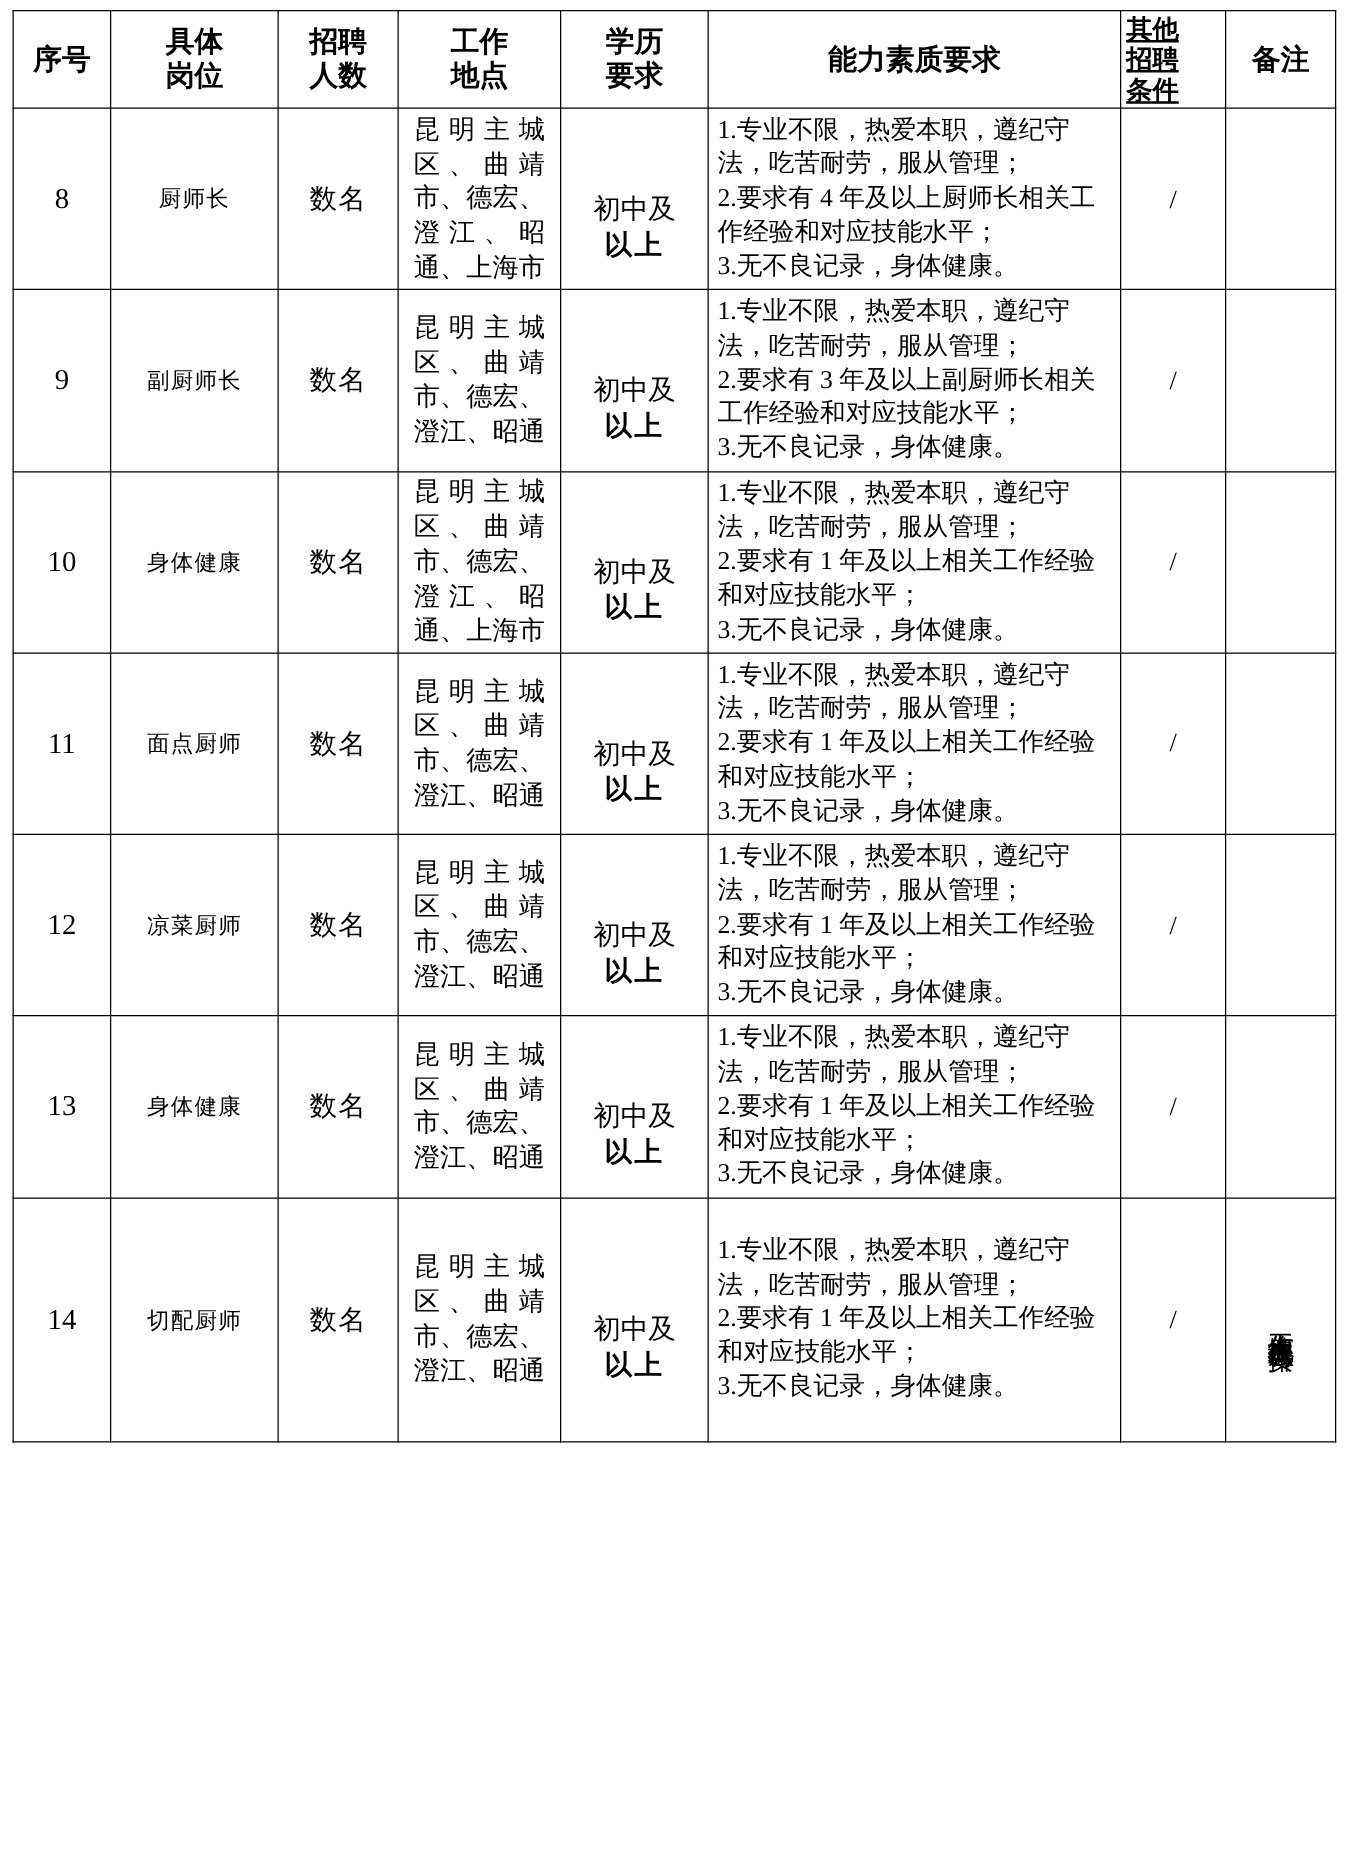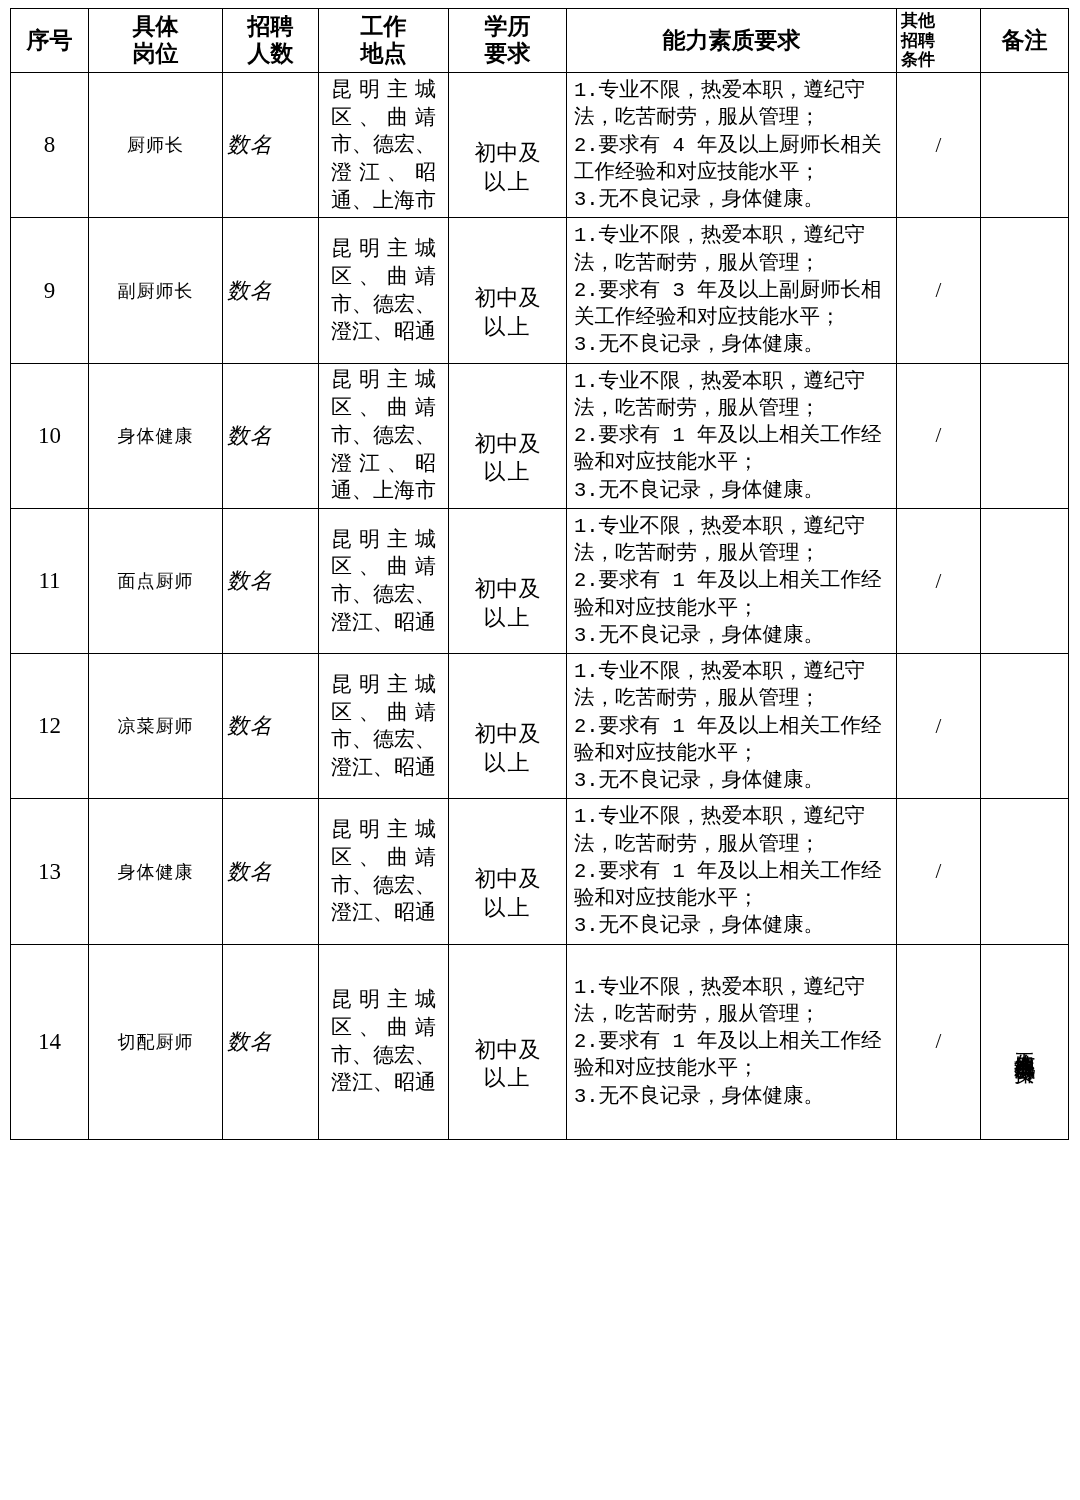--- a/index.html
+++ b/index.html
@@ -51,47 +51,47 @@
     text-align: center;
     font-size: 22px;
   }
   .cell-no { font-size: 23px; }
   .cell-post {
     text-align: center;
     font-size: 18px;
     letter-spacing: 1px;
   }
   .cell-num {
+    text-align: center;
     font-size: 22px;
     letter-spacing: 1px;
-    font-style: italic;
   }
   
   .place-box {
     font-size: 21px;
     line-height: 1.32;
     text-align: justify;
     text-align-last: justify;
     padding: 0 8px;
     word-break: break-all;
   }
   .edu-box {
     font-size: 22px;
     line-height: 1.3;
     text-align: center;
   }
   .edu-box .l1 { display: block; margin-top: 45px; }
-  .edu-box .l2 { display: block; letter-spacing: 2px; }
+  .edu-box .l2 { display: block; letter-spacing: 2px; font-weight: bold; }
   .req-box {
     font-size: 20.5px;
     line-height: 1.33;
     text-align: left;
     padding: 2px 3px;
   }
-  .req-box div { white-space: normal; font-family: Liberation Mono, monospace; }
+  .req-box div { white-space: normal; }
   .slash {
     text-align: center;
     font-size: 21px;
   }
   .remark-v {
     font-size: 21px;
     line-height: 1.25;
     writing-mode: vertical-rl;
     text-orientation: upright;
     height: 190px;
@@ -130,21 +130,21 @@
         </td>
         <td class="hdr-2line">
           <div>工作</div>
           <div>地点</div>
         </td>
         <td class="hdr-2line">
           <div>学历</div>
           <div>要求</div>
         </td>
         <td><span>能力素质要求</span></td>
-        <td class="hdr-2line" style="text-align:left;font-size:17px;">
+        <td class="hdr-2line" style="text-align:left;font-size:21px;text-decoration:underline;">
           <div>其他</div>
           <div>招聘</div>
           <div>条件</div>
         </td>
         <td><span>备注</span></td>
       </tr>
     </thead>
     <tbody id="tbody">
         <tr>
           <td class="cell-center cell-no">8</td>

